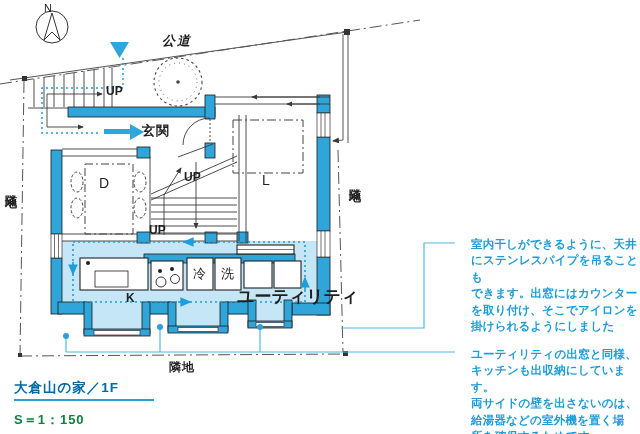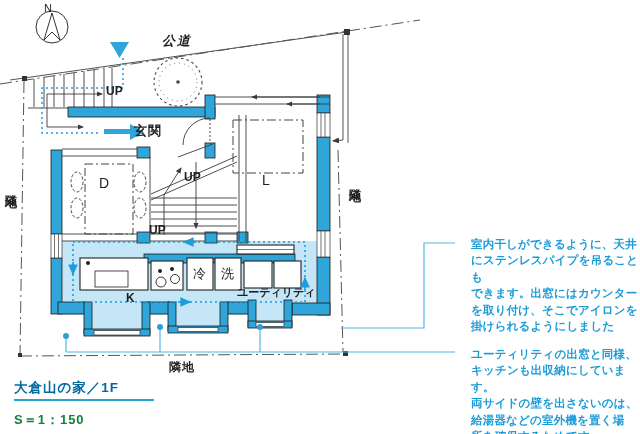--- a/index.html
+++ b/index.html
@@ -216,29 +216,29 @@
       <line x1="66" y1="352" x2="455" y2="352"></line>
       <circle cx="66" cy="336" r="3" fill="#2f9fd8" stroke="none"></circle>
       <circle cx="160" cy="327" r="3" fill="#2f9fd8" stroke="none"></circle>
       <circle cx="260" cy="327" r="3" fill="#2f9fd8" stroke="none"></circle>
     </g>
   </svg>
 
   <div class="lbl" style="left:44px;top:2px;font-size:11px;">N</div>
   <div class="lbl b" style="left:162px;top:32px;font-size:13px;letter-spacing:2px;font-style:italic;">公道</div>
   <div class="lbl" style="left:106px;top:84px;font-size:12px;font-weight:600;">UP</div>
-  <div class="lbl b" style="left:134px;top:122px;font-size:13px;letter-spacing:1px;">玄関</div>
+  <div class="lbl b" style="left:142px;top:122px;font-size:13px;letter-spacing:1px;">玄関</div>
   <div class="lbl" style="left:99px;top:175px;font-size:14px;">D</div>
   <div class="lbl" style="left:262px;top:172px;font-size:14px;">L</div>
   <div class="lbl" style="left:184px;top:170px;font-size:12px;font-weight:600;">UP</div>
   <div class="lbl" style="left:149px;top:223px;font-size:12px;font-weight:600;">UP</div>
   <div class="lbl b" style="left:126px;top:291px;font-size:12px;">K</div>
   <div class="lbl" style="left:193px;top:265px;font-size:13px;">冷</div>
   <div class="lbl" style="left:221px;top:265px;font-size:13px;">洗</div>
-  <div class="lbl b" style="left:237px;top:285px;font-size:11px;">ユーティリティ</div>
+  <div class="lbl b" style="left:237px;top:285px;font-size:17px;">ユーティリティ</div>
   <div class="lbl b vert" style="left:2px;top:184px;font-size:12px;">隣地</div>
   <div class="lbl b vert" style="left:346px;top:178px;font-size:12px;">隣地</div>
   <div class="lbl b" style="left:169px;top:359px;font-size:12px;letter-spacing:1px;">隣地</div>
 
   <div class="annot" style="left:458px;top:236px;">室内干しができるように、天井
 にステンレスパイプを吊ることも
 できます。出窓にはカウンター
 を取り付け、そこでアイロンを
 掛けられるようにしました</div>
   <div class="annot" style="left:458px;top:346px;">ユーティリティの出窓と同様、

